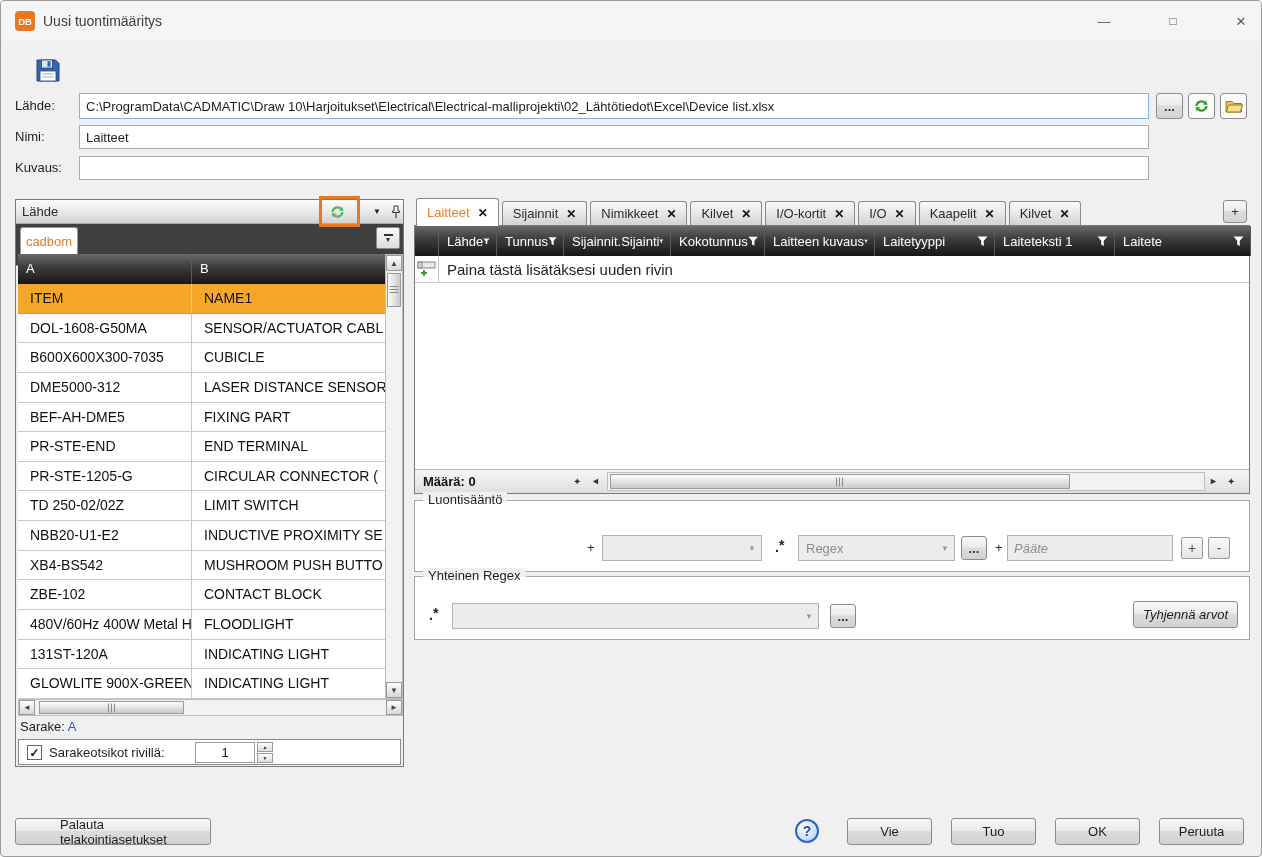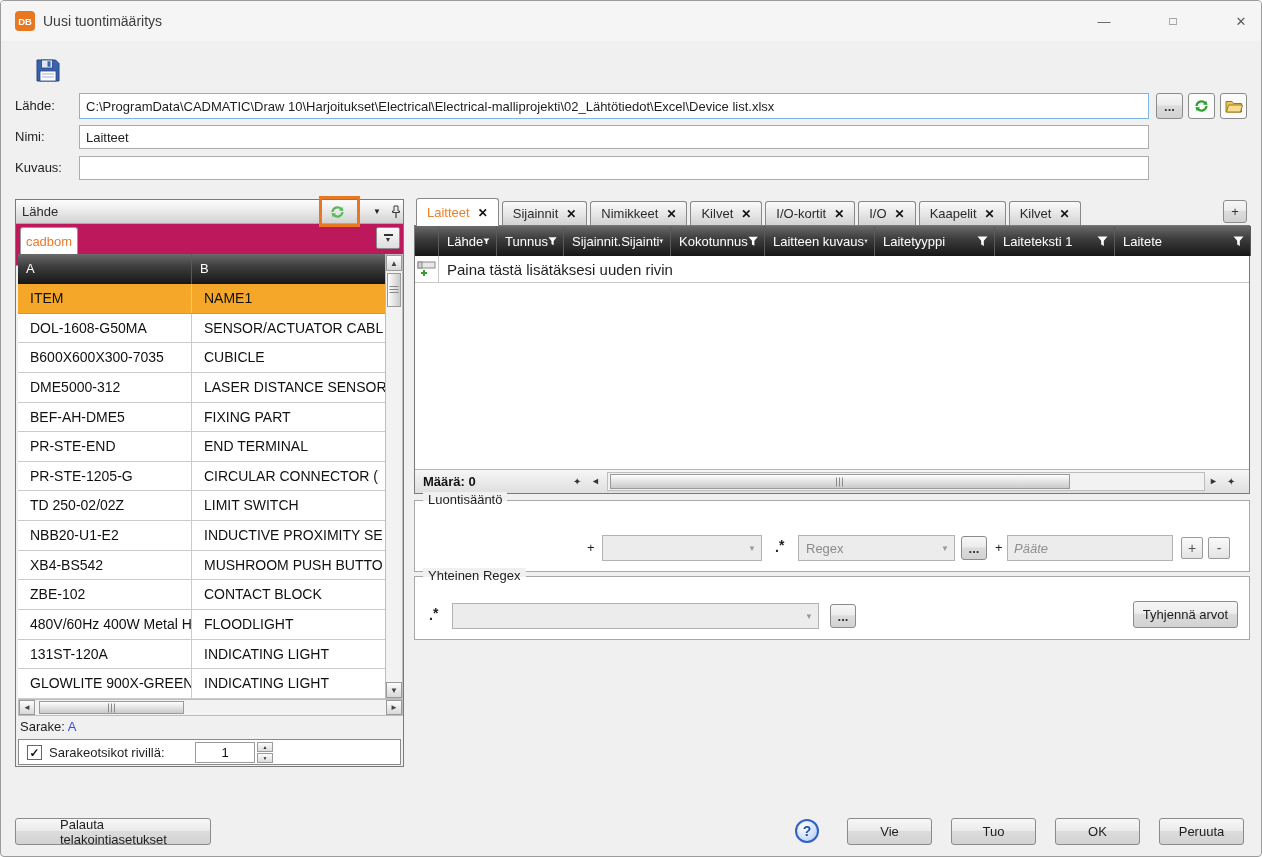--- a/index.html
+++ b/index.html
@@ -44,21 +44,21 @@
                   background:linear-gradient(#f0f0f0 9px, #ffffff 9px); }
 
   
   #srcpanel { position:absolute; left:14px; top:198px; width:389px; height:568px;
               border:1px solid #7a7a7a; background:#f0f0f0; }
   .panelhdr { position:absolute; left:0; top:0; right:0; height:24px;
               background:linear-gradient(#fdfdfd,#e7e7e7 55%,#d2d2d2); border-bottom:1px solid #aaa; }
   .panelhdr .t { position:absolute; left:6px; top:0; line-height:24px; font-size:13px; color:#2b2b2b; }
   .annot { position:absolute; left:303px; top:-4px; width:41px; height:31px;
            border:3px solid #E87722; z-index:5; }
-  .tabstrip { position:absolute; left:0; top:24px; right:0; height:42px; background:#be185d;
+  .tabstrip { position:absolute; left:0; top:24px; right:0; height:42px; background:#404040;
               border-bottom:1px solid #999; }
   .srctab { position:absolute; left:4px; top:3px; width:58px; height:27px; background:#fff;
             border:1px solid #999; border-bottom:none; border-radius:3px 3px 0 0; z-index:2;
             color:#E87A2B; font-size:13px; display:flex; align-items:center; justify-content:center; }
   .ddbtn { position:absolute; left:360px; top:3px; width:24px; height:22px;
            background:linear-gradient(#fafafa,#dedede); border:1px solid #8b8b8b; border-radius:2px;
            display:flex; flex-direction:column; align-items:center; justify-content:center; }
   .ddbtn .bar { width:9px; height:2px; background:#333; margin-bottom:1px; }
   .ddbtn .ar { font-size:7px; color:#333; line-height:6px; }
 
@@ -432,21 +432,21 @@
     <div class="minibtn" style="left:793px;top:36px;">-</div>
   </div>
 
   <div class="gbox" style="left:413px;top:575px;width:836px;height:64px;">
     <div class="legend">Yhteinen Regex</div>
     <div class="regexicon" style="left:14px;top:30px;">.<span class="star">*</span></div>
     <div class="combo" style="left:37px;top:26px;width:367px;height:26px;">
       <span class="caret">▼</span>
     </div>
     <div class="btn" style="left:415px;top:27px;width:26px;height:24px;font-weight:bold;color:#333;">...</div>
-    <div class="btn" style="left:718px;top:24px;width:105px;height:27px;">Tyhjennä arvot</div>
+    <div class="btn" style="left:718px;top:24px;width:105px;height:27px;font-style:italic;">Tyhjennä arvot</div>
   </div>
 
   <div class="btn" style="left:14px;top:817px;width:196px;height:27px;padding-left:44px;">Palauta telakointiasetukset</div>
   <div class="helpicon">?</div>
   <div class="btn" style="left:846px;top:817px;width:85px;height:27px;">Vie</div>
   <div class="btn" style="left:950px;top:817px;width:85px;height:27px;">Tuo</div>
   <div class="btn" style="left:1054px;top:817px;width:85px;height:27px;">OK</div>
   <div class="btn" style="left:1158px;top:817px;width:85px;height:27px;">Peruuta</div>
 
 </div>

